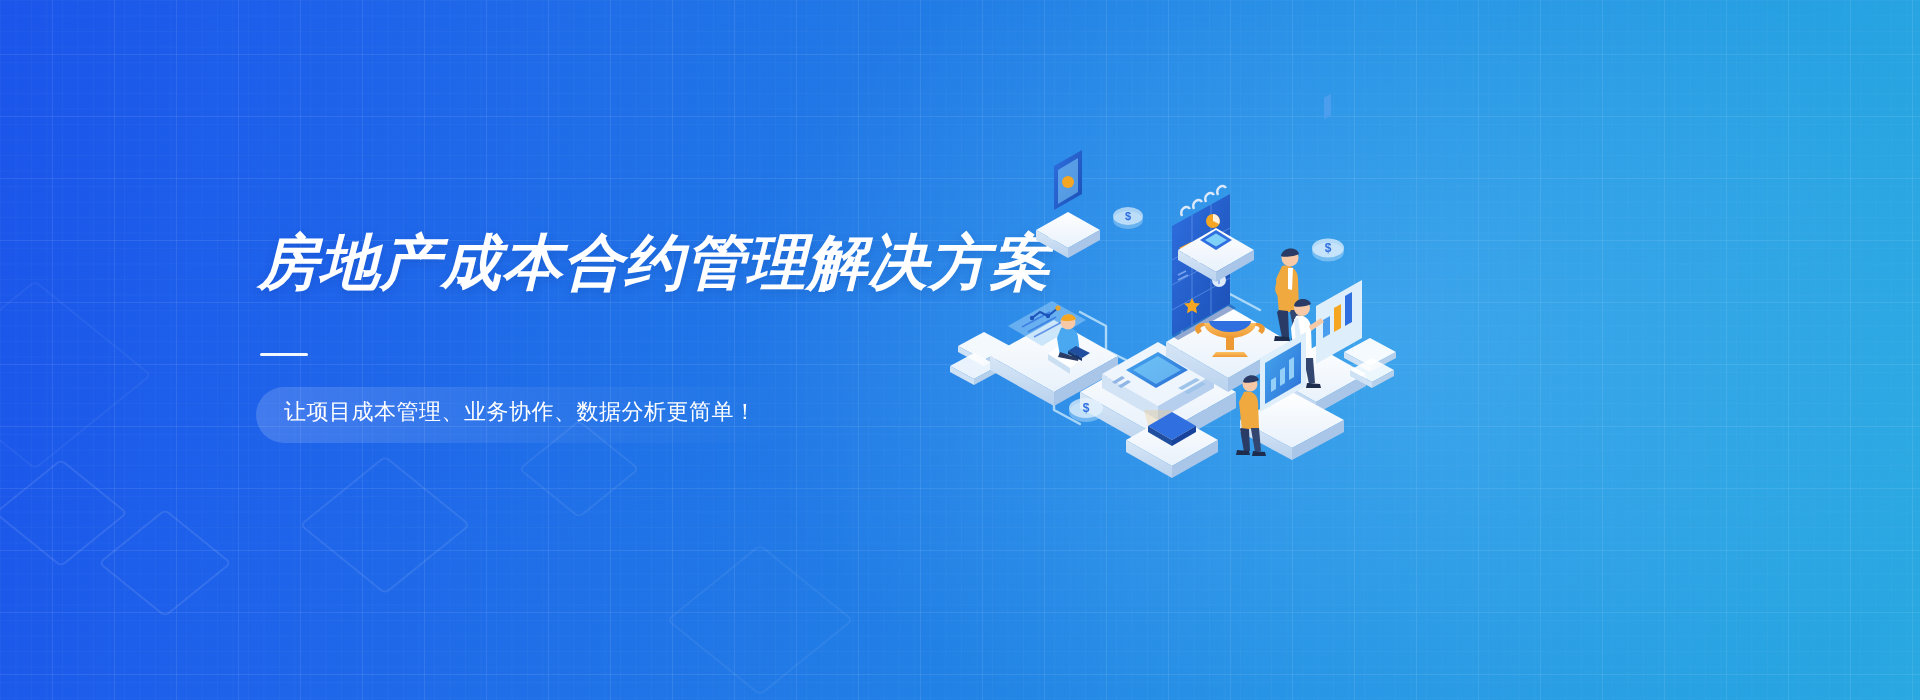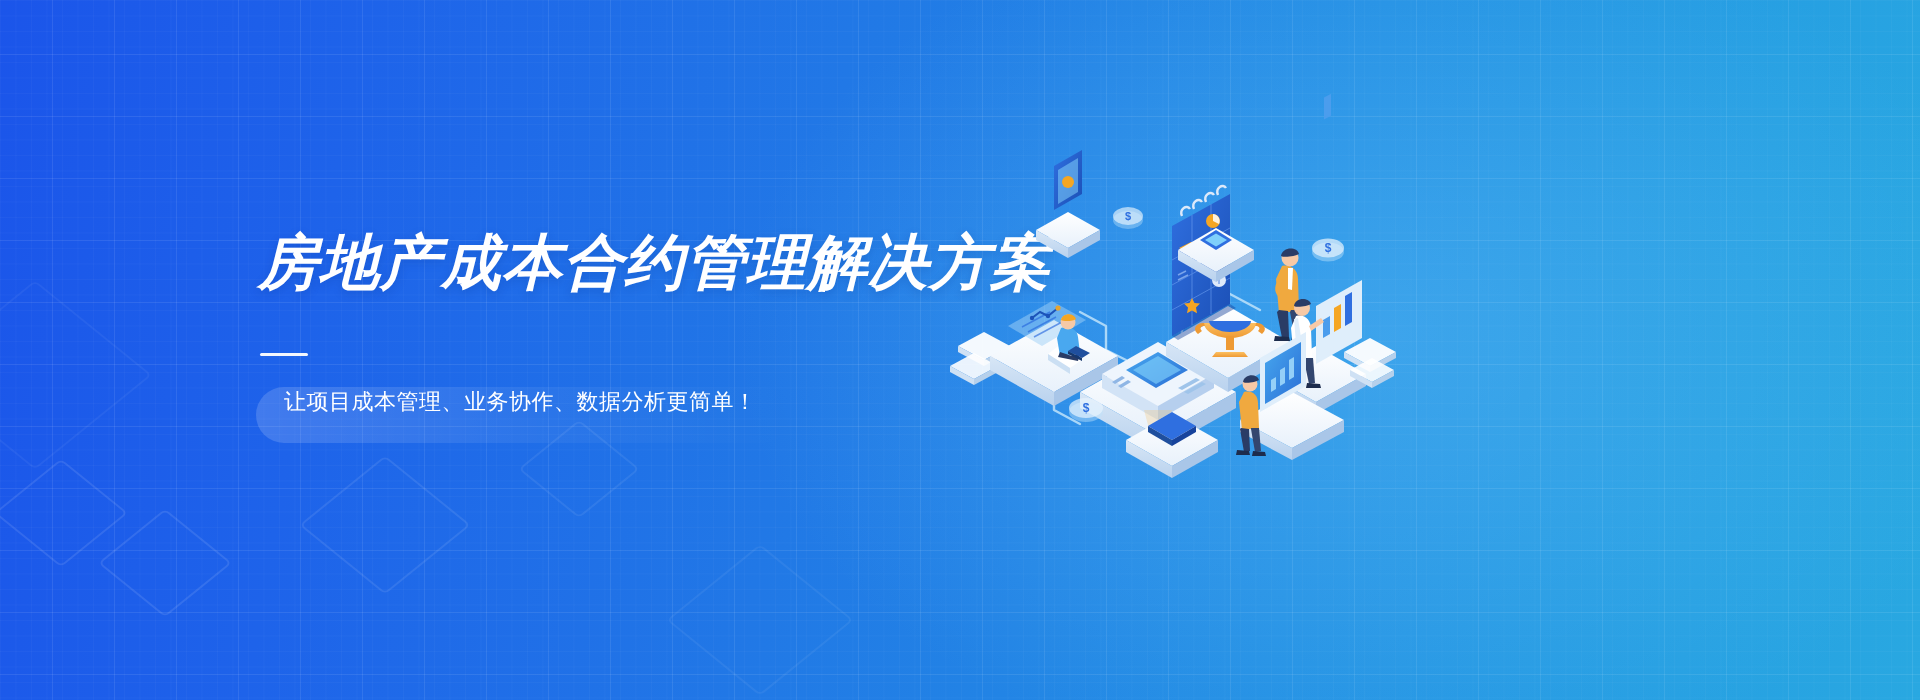--- a/index.html
+++ b/index.html
@@ -62,21 +62,21 @@
     font-size:23px; line-height:30px; color:#ffffff; letter-spacing:.5px; font-weight:400;
     white-space:nowrap; opacity:.97;
   }
   .rule{
     position:absolute; top:345px; left:2px; width:48px; height:3px;
     background:#ffffff; border-radius:2px; opacity:.95;
   }
   .pill{
     position:absolute; top:379px; left:-2px;
     height:56px; padding:0 34px 16px 28px;
-    display:flex; align-items:flex-start;
+    display:flex; align-items:flex-end;
     border-radius:30px;
     background:linear-gradient(90deg, rgba(255,255,255,.16) 0%, rgba(255,255,255,.05) 55%, rgba(255,255,255,0) 100%);
     font-size:22px; color:#ffffff; letter-spacing:.5px; white-space:nowrap;
   }
 
   
   .illo{ position:absolute; left:930px; top:120px; width:480px; height:320px; }
   .illo svg{ display:block; overflow:visible; }
 </style>
 </head>

